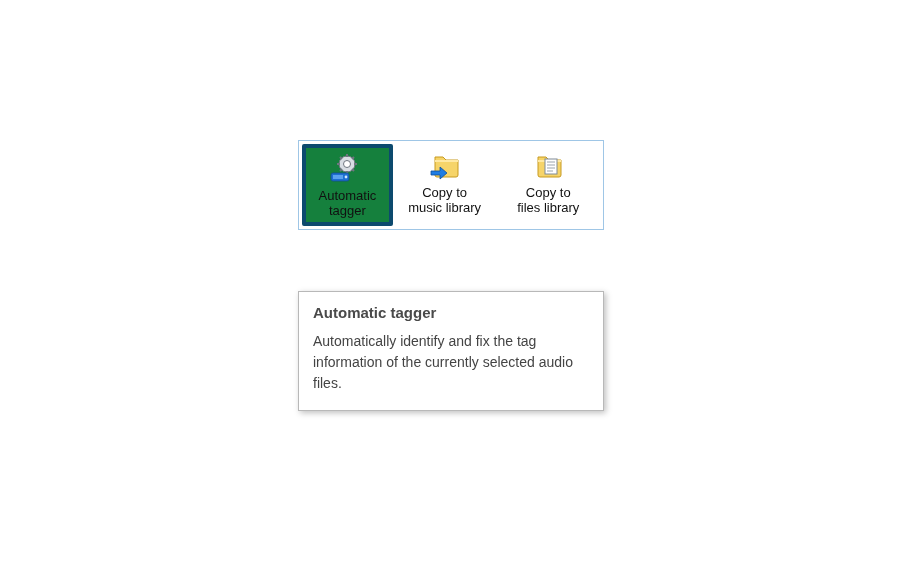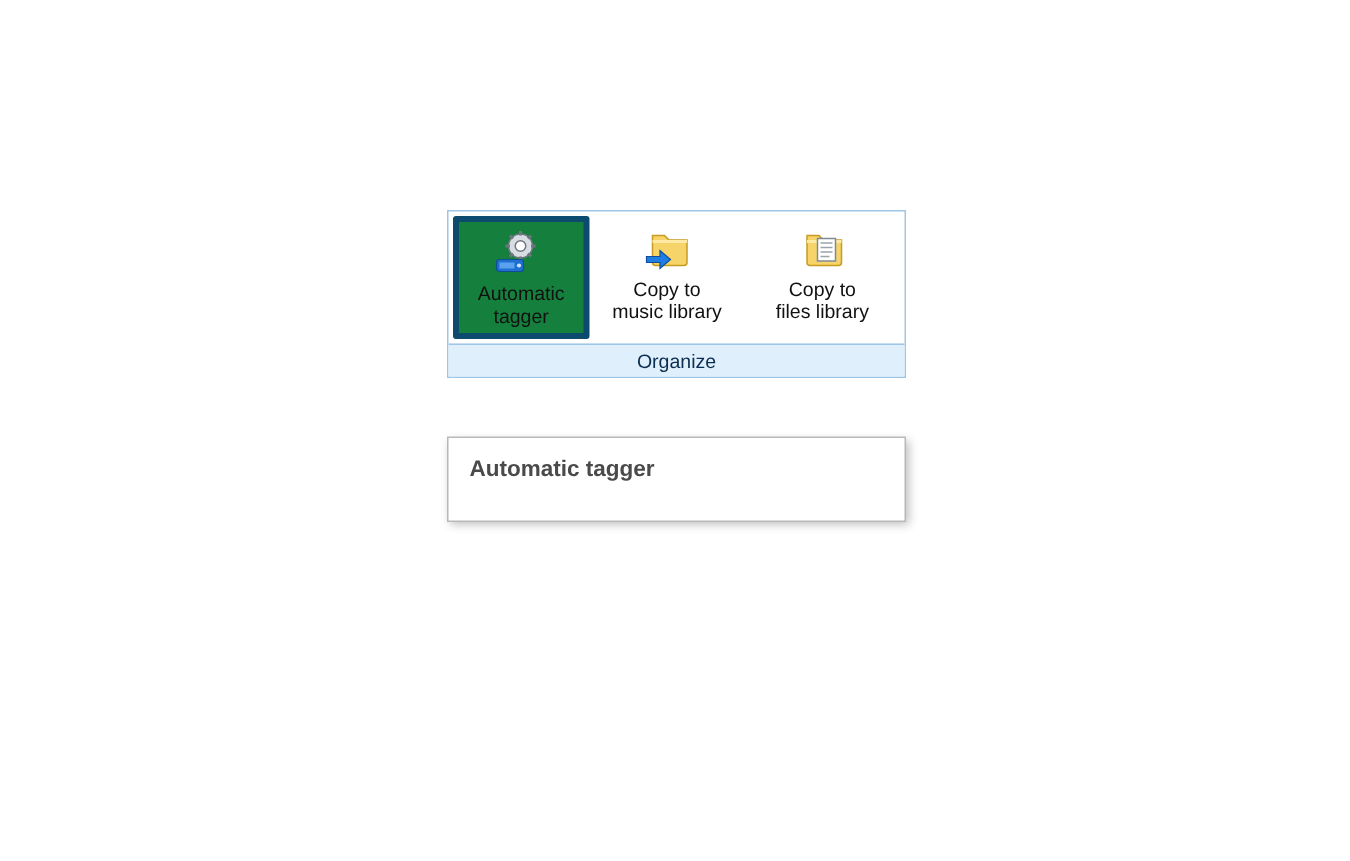--- a/index.html
+++ b/index.html
@@ -163,20 +163,20 @@
               <line x1="2" y1="9" x2="10" y2="9" stroke="#9aa4ad" stroke-width="1"></line>
               <line x1="2" y1="12" x2="8" y2="12" stroke="#9aa4ad" stroke-width="1"></line>
             </g>
           </svg>
         </div>
         <div class="label">Copy to
 files library</div>
       </div>
 
     </div>
-    <div class="group-label">Organize</div>
   </div>
 
   <div class="tooltip">
     <div class="tt-title">Automatic tagger</div>
+    <div class="tt-body">Automatically identify and fix the tag information of the currently selected audio files.</div>
   </div>
 
 </div>
 
 </body></html>

